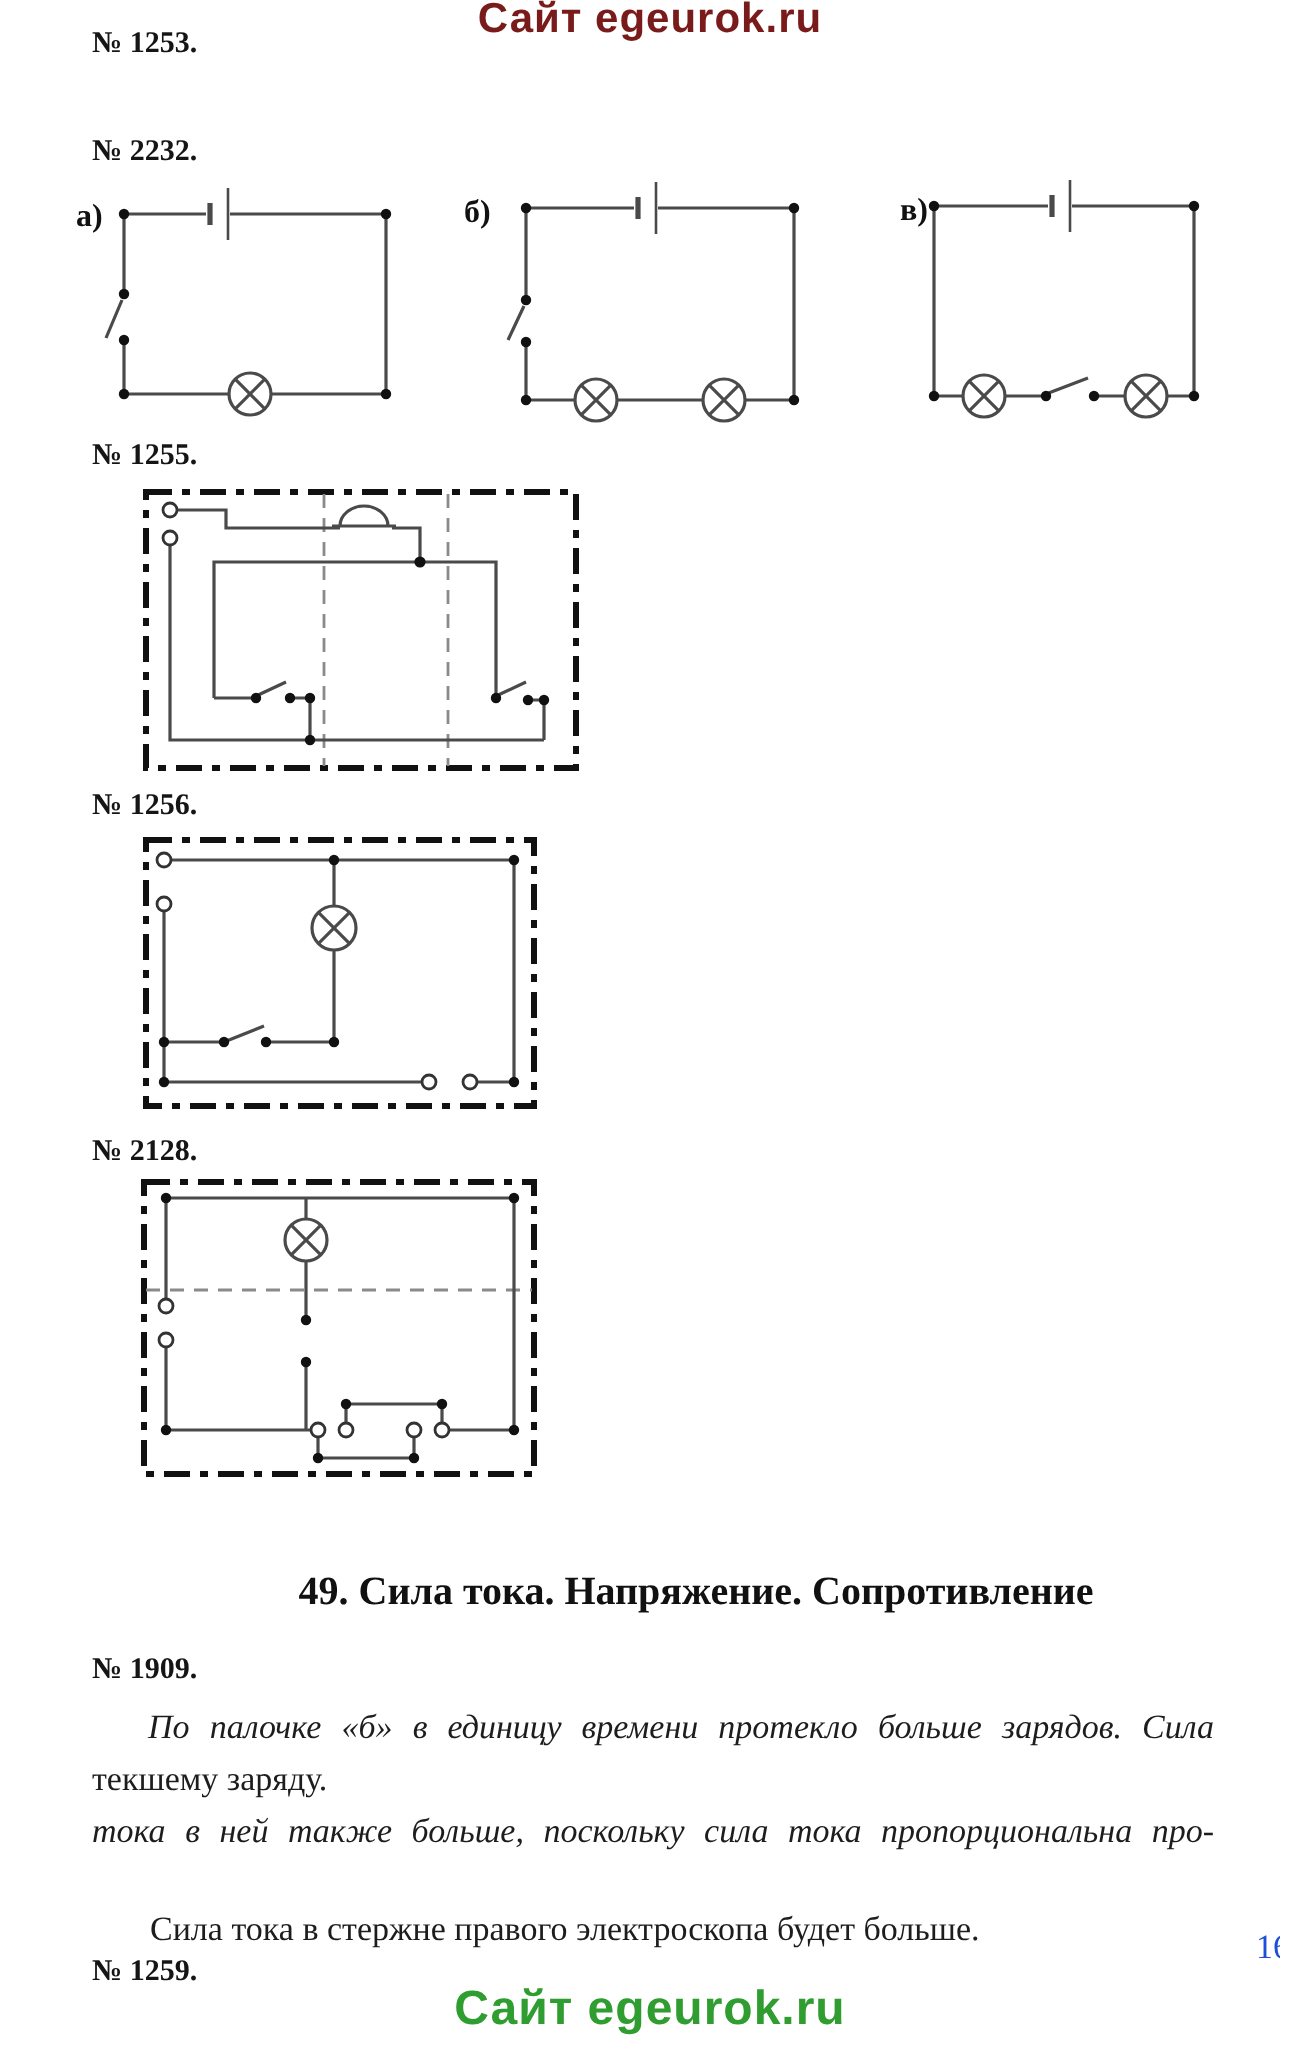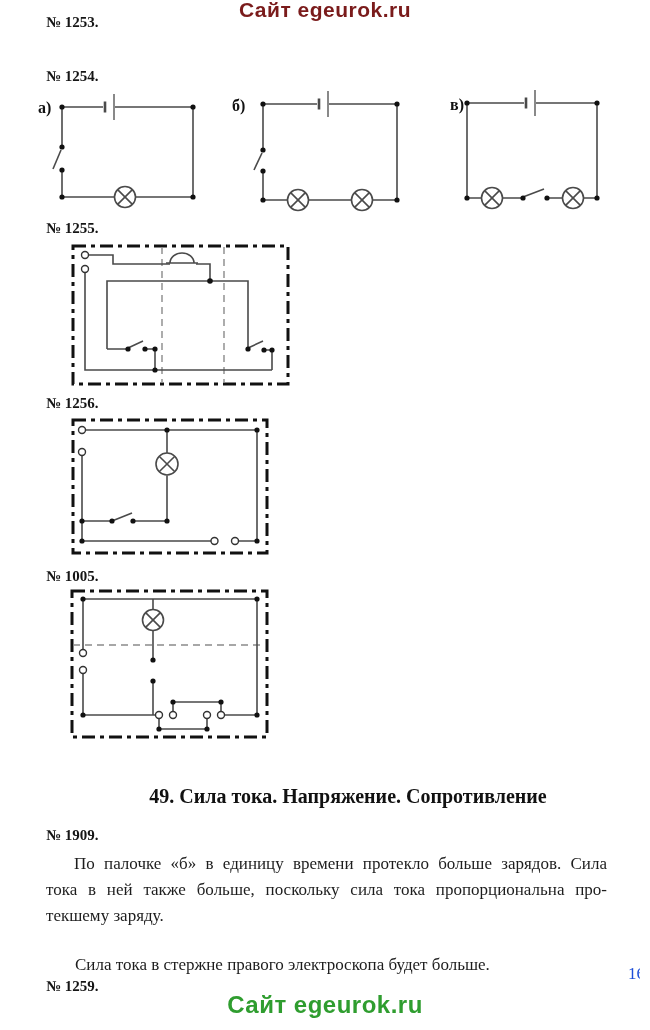--- a/index.html
+++ b/index.html
@@ -8,38 +8,38 @@
   .site-header{position:absolute;top:-2px;left:0;width:650px;text-align:center;
         font-family:"Liberation Sans", sans-serif;font-size:21px;font-weight:bold;
         color:#7a1b1b;letter-spacing:0.5px;}
   .site-footer{position:absolute;top:991px;left:0;width:650px;text-align:center;
         font-family:"Liberation Sans", sans-serif;font-size:24px;font-weight:bold;
         color:#2f9d2f;letter-spacing:0.5px;}
   .prob-num{position:absolute;left:46px;font-size:15px;font-weight:bold;color:#151515;}
   .body-line{position:absolute;font-size:17px;color:#1d1d1d;white-space:nowrap;}
   .para{position:absolute;left:46px;width:561px;font-size:17px;line-height:26px;color:#1d1d1d;}
   .para .ln{text-align:justify;}
-  .para .ln.just{text-align-last:justify;}
+  .para .ln.just{text-align-last:justify;font-style:italic;}
   .para .ln.first{text-indent:28px;}
   .section-head{position:absolute;left:0;width:650px;text-align:center;
         font-size:20px;font-weight:bold;color:#111;margin-left:23px;}
   .page-num{position:absolute;left:588px;top:964px;font-size:17px;color:#1d4ed8;margin-left:40px;}
   svg{position:absolute;}
   svg text{font-family:"Liberation Serif", serif;font-weight:bold;font-size:16px;fill:#111;}
 </style>
 </head>
 <body>
 
 <div class="page">
 
   <div class="site-header">Сайт egeurok.ru</div>
 
   <div class="prob-num" style="top:14px">№ 1253.</div>
 
-  <div class="prob-num" style="top:68px">№ 1254.</div>
+  <div class="prob-num" style="top:68px">№ 2232.</div>
 
   <svg style="left:0;top:90px" width="650" height="125" viewBox="0 90 650 125">
     <g stroke="#4a4a4a" stroke-width="1.6" fill="none">
 
       <path d="M62,147 L62,107 L103,107 M115,107 L193,107 L193,197 L135.5,197 M114.5,197 L62,197 L62,170"></path>
       <line x1="61" y1="150" x2="53" y2="169"></line>
       <line x1="105" y1="101.5" x2="105" y2="112.5" stroke-width="2.6"></line>
       <line x1="114" y1="94" x2="114" y2="120" stroke-width="1.3"></line>
       <g>
         <circle cx="125" cy="197" r="10.5"></circle>
@@ -168,21 +168,21 @@
         <circle cx="82" cy="430" r="3.5"></circle>
         <circle cx="82" cy="452" r="3.5"></circle>
       </g>
       <g>
         <circle cx="214.5" cy="541" r="3.5"></circle>
         <circle cx="235" cy="541" r="3.5"></circle>
       </g>
     </g>
   </svg>
 
-  <div class="prob-num" style="top:568px">№ 1005.</div>
+  <div class="prob-num" style="top:568px">№ 2128.</div>
   <svg style="left:58px;top:585px" width="222" height="160" viewBox="58 585 222 160">
     <rect x="72" y="591" width="195" height="146" fill="none" stroke="#111" stroke-width="3" stroke-dasharray="13 5 4 5"></rect>
     <line x1="73" y1="645" x2="266" y2="645" stroke="#8a8a8a" stroke-width="1.4" stroke-dasharray="7 5"></line>
     <g stroke="#4a4a4a" stroke-width="1.6" fill="none">
       <path d="M83,599 L257,599"></path>
       <path d="M153,599 L153,609.5 M153,630.5 L153,660 M153,681 L153,715"></path>
       <g>
         <circle cx="153" cy="620" r="10.5"></circle>
         <line x1="145.6" y1="612.6" x2="160.4" y2="627.4"></line>
         <line x1="145.6" y1="627.4" x2="160.4" y2="612.6"></line>
@@ -218,22 +218,22 @@
         <circle cx="221" cy="715" r="3.5"></circle>
       </g>
     </g>
   </svg>
 
   <div class="section-head" style="top:785px">49. Сила тока. Напряжение. Сопротивление</div>
 
   <div class="prob-num" style="top:827px">№ 1909.</div>
   <div class="para" style="top:851px">
     <div class="ln just first">По палочке «б» в единицу времени протекло больше зарядов. Сила</div>
+    <div class="ln">текшему заряду.</div>
     <div class="ln just">тока в ней также больше, поскольку сила тока пропорциональна про-</div>
-    <div class="ln">текшему заряду.</div>
   </div>
 
   <div class="prob-num" style="top:978px">№ 1259.</div>
   <div class="body-line" style="left:75px;top:955px">Сила тока в стержне правого электроскопа будет больше.</div>
 
   <div class="page-num">161</div>
   <div class="site-footer">Сайт egeurok.ru</div>
 
 </div>
 

